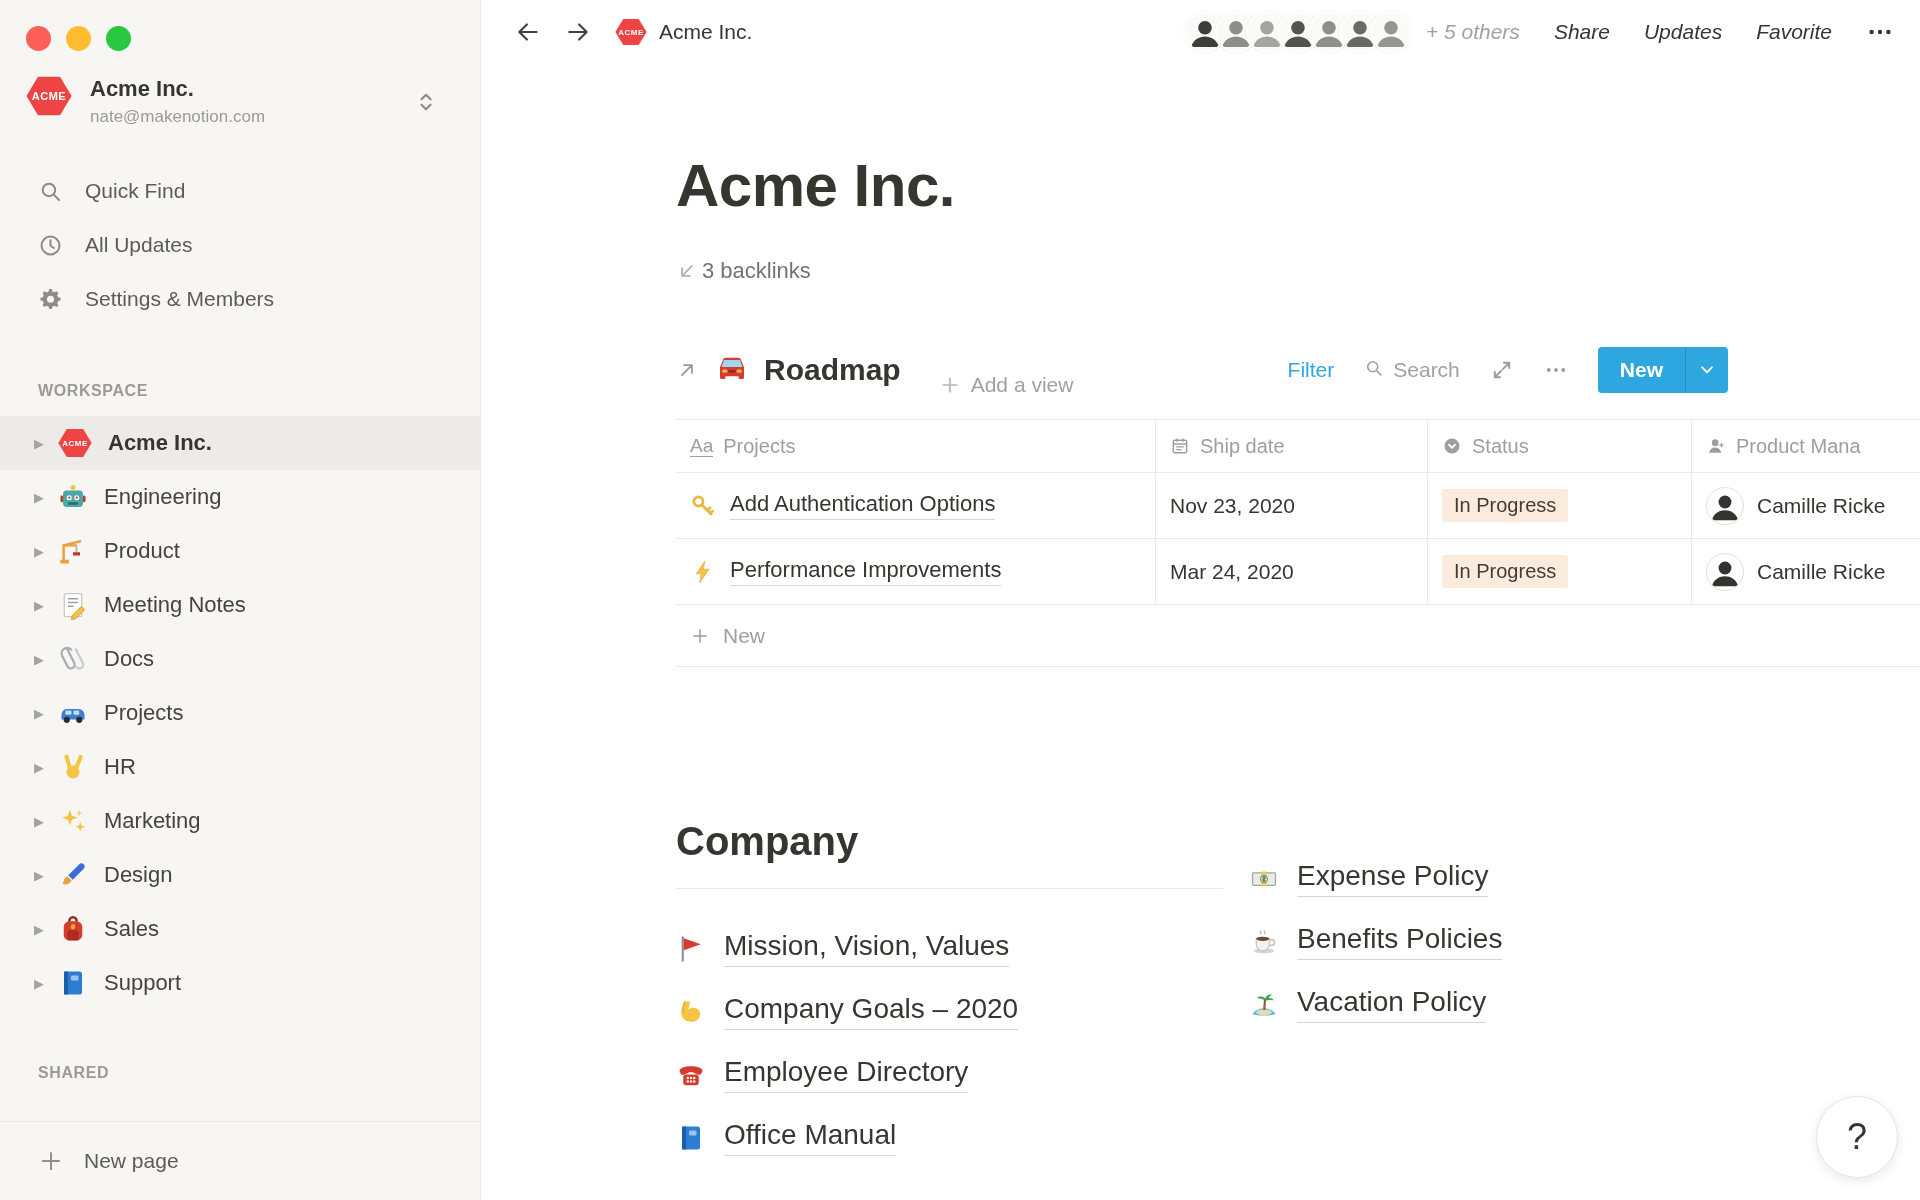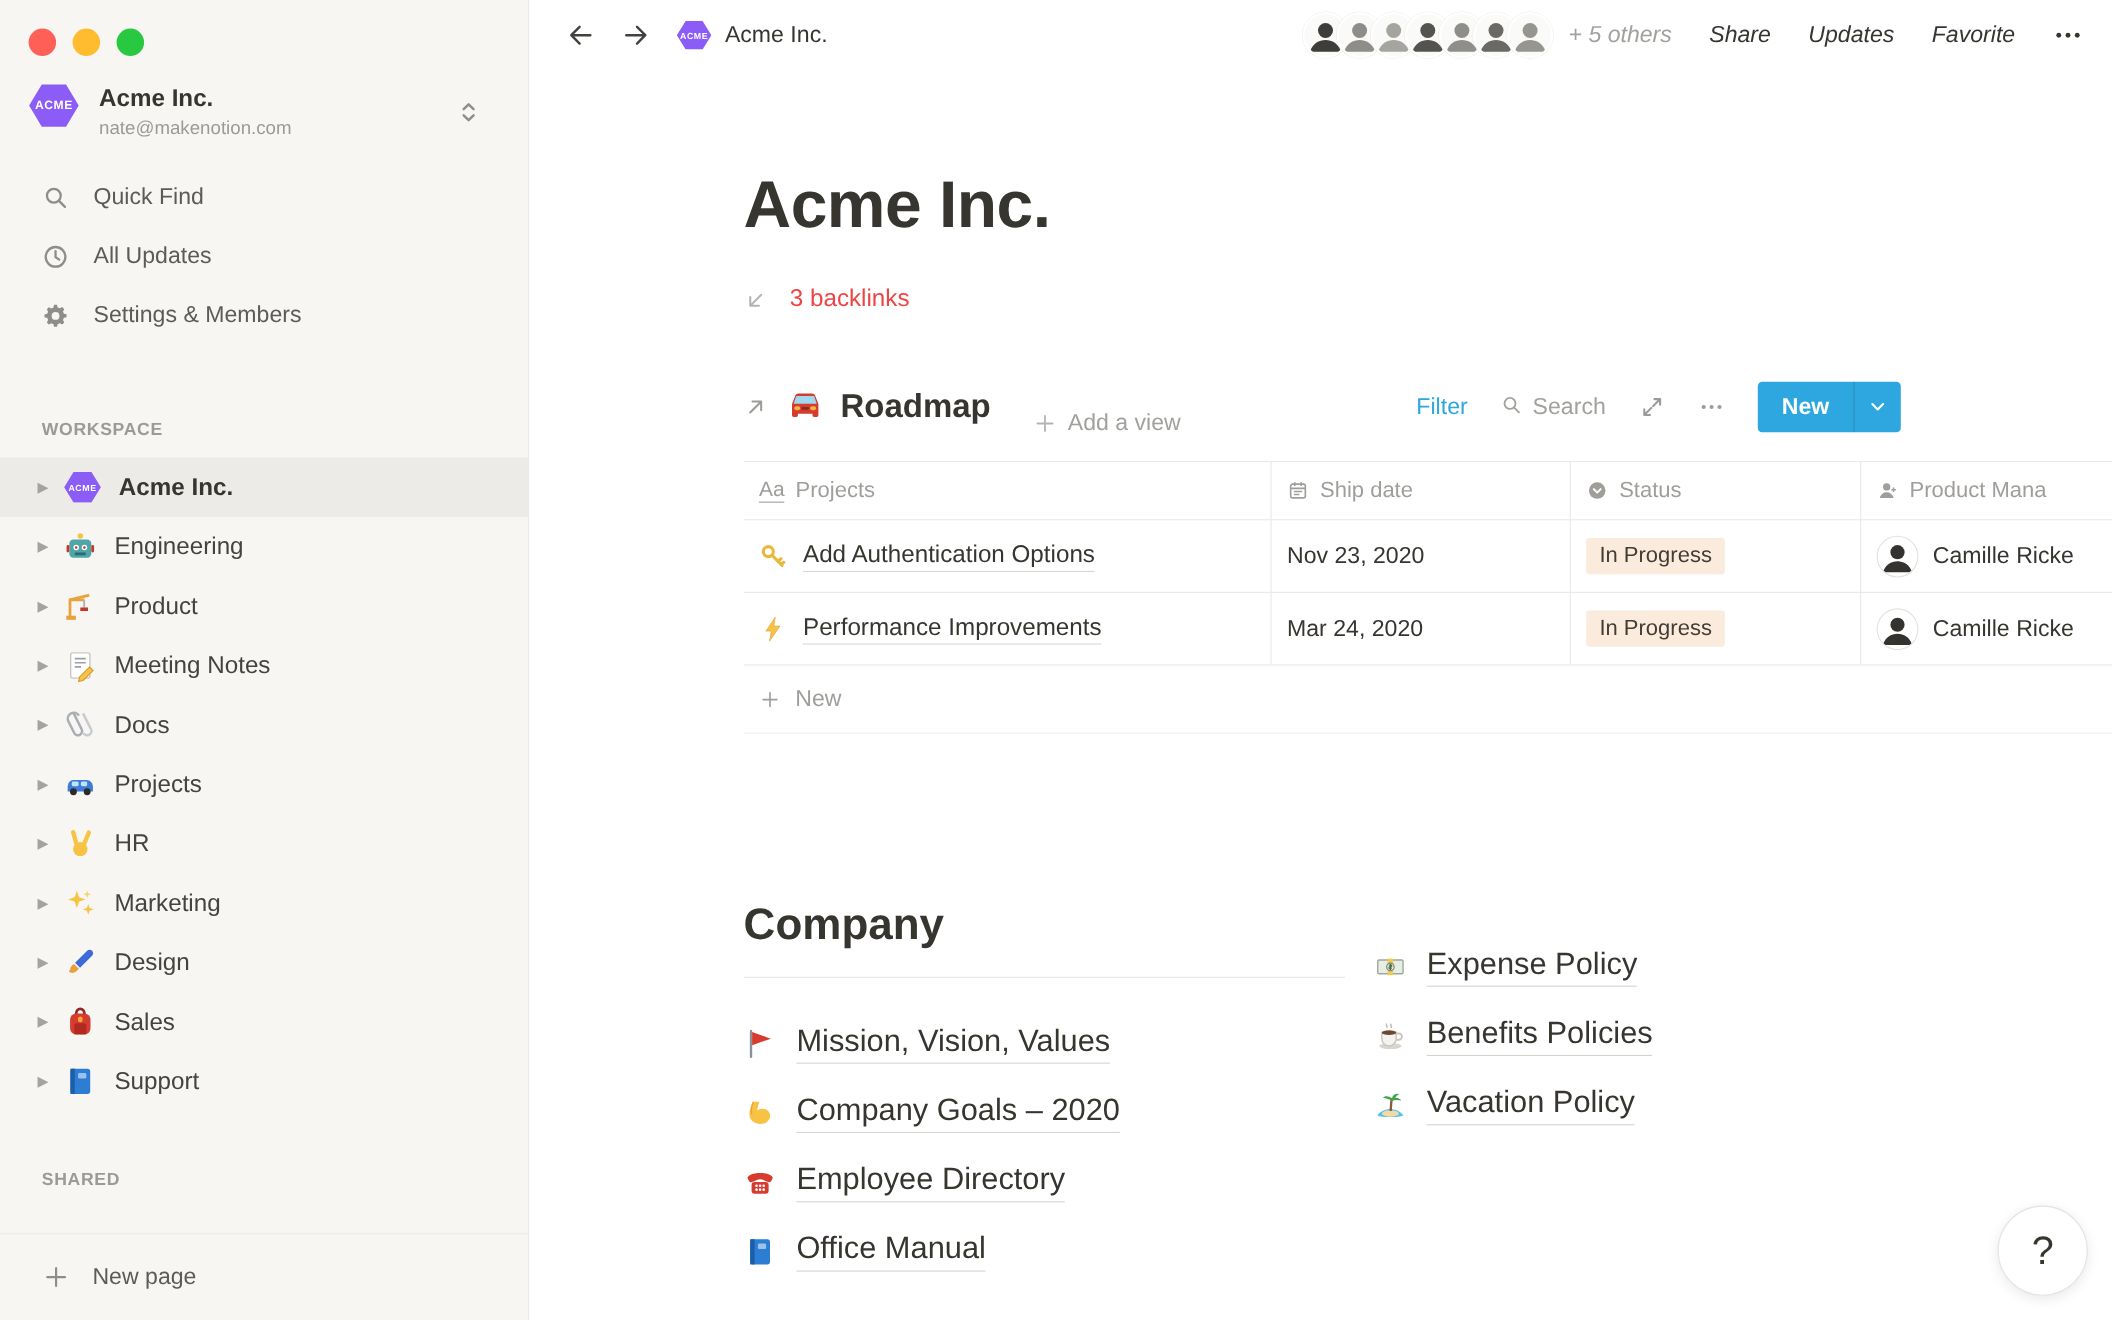--- a/index.html
+++ b/index.html
@@ -9,31 +9,31 @@
   .app{display:flex;width:1920px;height:1200px;overflow:hidden;}
 
   
   .sidebar{width:481px;flex-shrink:0;background:#F7F6F3;position:relative;
            border-right:1px solid #ECEAE7;box-sizing:border-box;}
   .traffic{position:absolute;top:26px;left:26px;display:flex;gap:15px;}
   .traffic span{width:25px;height:25px;border-radius:50%;display:block;}
 
   .switcher{position:absolute;top:76px;left:26px;right:16px;display:flex;align-items:flex-start;}
   .hex{clip-path:polygon(26% 2%,74% 2%,99% 50%,74% 98%,26% 98%,1% 50%);
-       background:#8b5cf6;color:#fff;font-weight:700;letter-spacing:.5px;
+       background:#ef4444;color:#fff;font-weight:700;letter-spacing:.5px;
        display:flex;align-items:center;justify-content:center;flex-shrink:0;}
   .hex.lg{width:46px;height:40px;font-size:11px;}
   .hex.md{width:34px;height:29px;font-size:8px;}
   .hex.sm{width:32px;height:27px;font-size:8px;}
   .sw-text{margin-left:18px;min-width:0;}
   .sw-name{font-size:22px;font-weight:600;color:#37352F;}
   .sw-email{font-size:17px;color:#9B9A97;margin-top:5px;}
   .sw-chevron{position:absolute;right:26px;top:12px;width:24px;height:28px;color:#8F8D89;}
 
-  #sb-menu{position:absolute;top:152px;left:0;right:0;}
+  #sb-menu{position:absolute;top:164px;left:0;right:0;}
   .sb-item{display:flex;align-items:center;height:54px;padding:0 14px 0 38px;gap:22px;
            font-size:21px;font-weight:500;color:#5D5B57;cursor:pointer;}
   .sb-item .icon{color:#8F8D89;}
 
   .sec-label{position:absolute;left:38px;font-size:16px;font-weight:600;
              letter-spacing:.6px;color:#9B9A97;}
   #ws-label{top:382px;}
   #shared-label{top:1064px;}
 
   #sb-tree{position:absolute;top:416px;left:0;right:0;}
@@ -60,22 +60,22 @@
   .avatar{width:42px;height:42px;border-radius:50%;background:#FAFAF8;border:2px solid #fff;
           margin-left:-11px;box-shadow:0 0 0 .5px rgba(0,0,0,.07);overflow:hidden;box-sizing:border-box;}
   .avatar:first-child{margin-left:0;}
   .avatar .icon{width:100%;height:100%;}
   .others{font-size:21px;color:#A3A19D;}
   .tb-action{font-size:21px;color:#37352F;cursor:pointer;}
   .tb-dots{width:28px;height:28px;color:#37352F;cursor:pointer;}
 
   .content{margin-left:195px;width:1244px;}
   h1.page-title{font-size:60px;font-weight:700;letter-spacing:-.5px;line-height:1.2;margin:86px 0 0;}
-  .backlinks{margin-top:36px;display:flex;align-items:flex-end;gap:20px;
-             color:#ef4444;font-size:22px;cursor:pointer;width:max-content;}
+  .backlinks{margin-top:36px;display:flex;align-items:center;gap:4px;
+             color:#737373;font-size:22px;cursor:pointer;width:max-content;}
   .backlinks .icon{color:#B5B3AF;}
 
   .toolbar{margin-top:62px;display:flex;align-items:center;width:1052px;height:48px;}
   .tb-open{width:22px;height:22px;color:#9D9B97;margin-right:16px;cursor:pointer;}
   .rm-car{margin-right:14px;}
   .rm-title{font-size:30px;font-weight:700;color:#37352F;margin-right:38px;}
   .add-view{display:flex;align-items:center;gap:10px;color:#A3A19D;font-size:21px;cursor:pointer;margin-top:29px;}
   .add-view .icon{color:#B5B3B0;}
   .tb-cluster{margin-left:auto;display:flex;align-items:center;gap:30px;}
   .filter{font-size:21px;color:#2EA7E0;cursor:pointer;}

